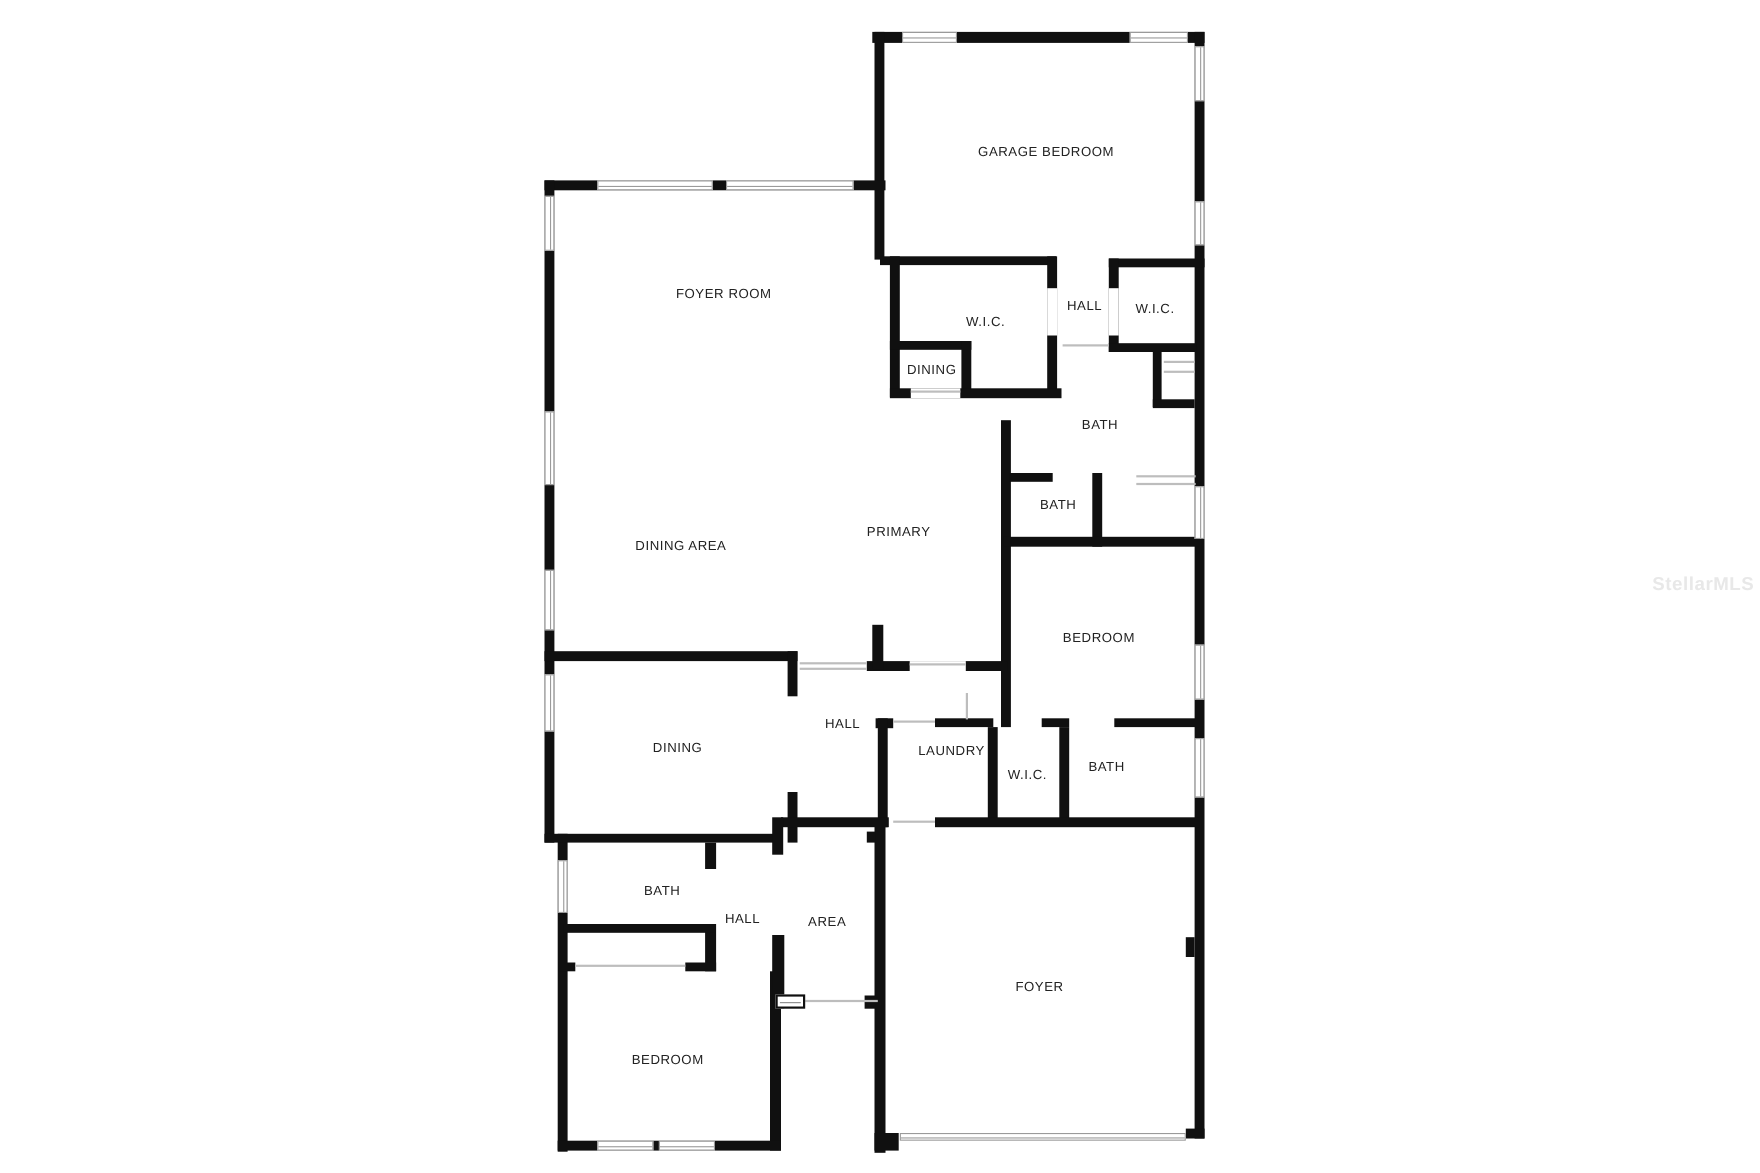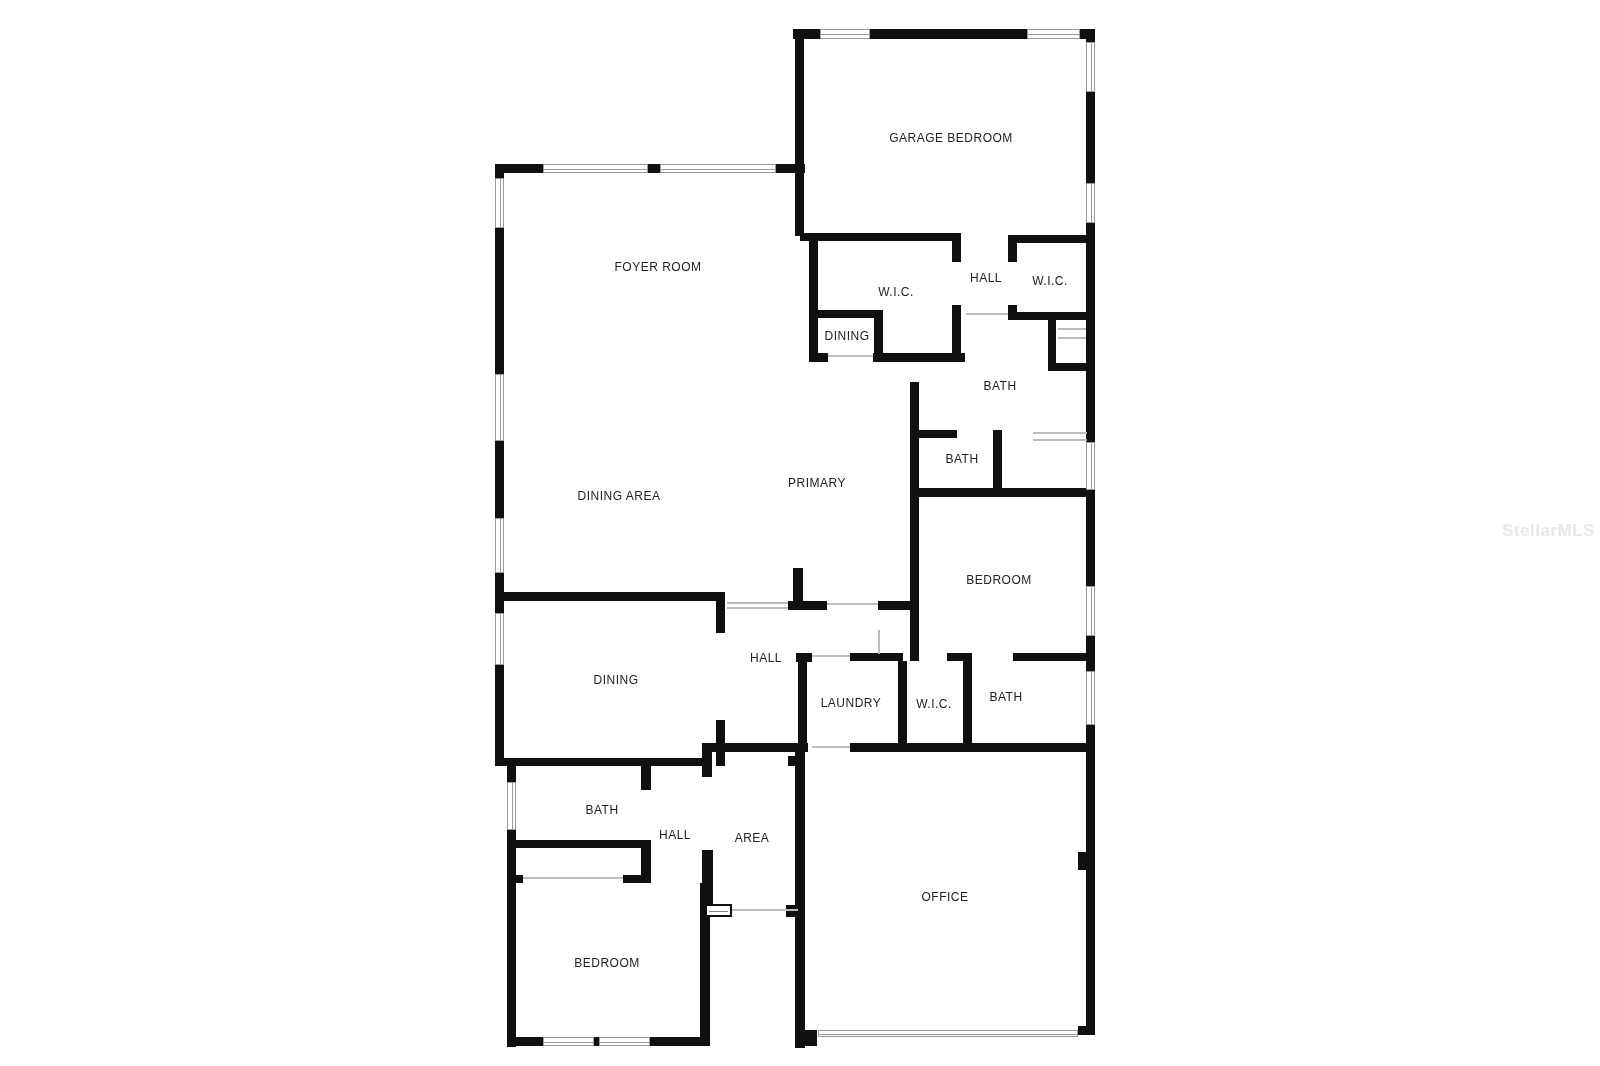--- a/index.html
+++ b/index.html
@@ -116,21 +116,21 @@
     <div class="room-label" style="left: 986px; top: 278px;">HALL</div>
     <div class="room-label" style="left: 1050px; top: 281px;">W.I.C.</div>
     <div class="room-label" style="left: 847px; top: 336px;">DINING</div>
     <div class="room-label" style="left: 1000px; top: 386px;">BATH</div>
     <div class="room-label" style="left: 962px; top: 459px;">BATH</div>
     <div class="room-label" style="left: 619px; top: 456px; margin-top: 40px;">DINING AREA</div>
     <div class="room-label" style="left: 817px; top: 483px;">PRIMARY</div>
     <div class="room-label" style="left: 999px; top: 580px;">BEDROOM</div>
     <div class="room-label" style="left: 616px; top: 680px;">DINING</div>
     <div class="room-label" style="left: 766px; top: 658px;">HALL</div>
-    <div class="room-label" style="left: 851px; top: 703px;">LAUNDRY</div>
+    <div class="room-label" style="left: 851px; top: 682px; padding-left: 28px;">LAUNDRY</div>
     <div class="room-label" style="left: 934px; top: 704px;">W.I.C.</div>
     <div class="room-label" style="left: 1006px; top: 697px;">BATH</div>
     <div class="room-label" style="left: 602px; top: 810px;">BATH</div>
     <div class="room-label" style="left: 675px; top: 835px;">HALL</div>
     <div class="room-label" style="left: 752px; top: 838px;">AREA</div>
     <div class="room-label" style="left: 607px; top: 963px;">BEDROOM</div>
-    <div class="room-label" style="left: 945px; top: 897px;">OFFICE</div>
+    <div class="room-label" style="left: 945px; top: 897px;">FOYER</div>
   </div>
 
 </body></html>

